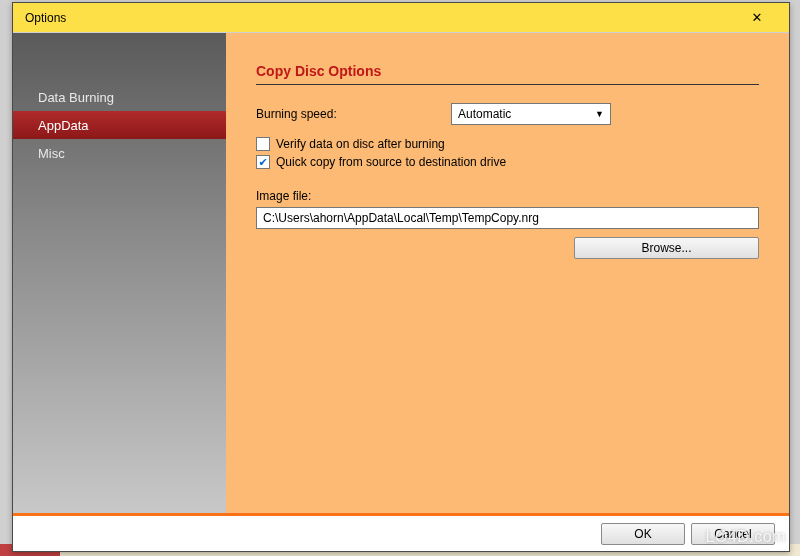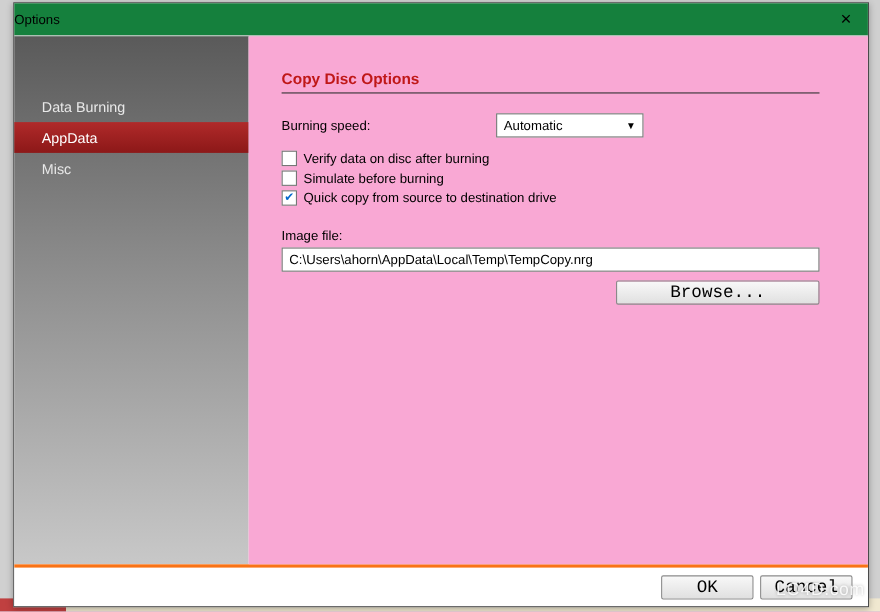--- a/index.html
+++ b/index.html
@@ -23,25 +23,25 @@
       right: 10px;
       bottom: 4px;
       background: #fff;
       border: 1px solid #4a4a4a;
       box-shadow: 0 2px 6px rgba(0,0,0,0.3);
       display: flex;
       flex-direction: column;
     }
     .titlebar {
       height: 30px;
-      background: #15803d;
+      background: #fde047;
       border-bottom: 1px solid #d0d0d0;
       display: flex;
       align-items: center;
-      padding: 0 0;
+      padding: 0 12px;
     }
     .titlebar-title {
       flex: 1;
       font-size: 12px;
       color: #000;
     }
     .titlebar-close {
       width: 40px;
       height: 28px;
       display: flex;
@@ -82,22 +82,22 @@
       color: #000;
       border-top: 1px solid #fff;
       border-bottom: 1px solid #aaa;
     }
     .sidebar-item-highlight {
       background: linear-gradient(to bottom, #b02a2a, #8c1818);
       color: #fff;
     }
     .content {
       flex: 1;
-      padding: 30px 44px 20px 30px;
-      background: #f9a8d4;
+      padding: 30px 30px 20px 30px;
+      background: #fdba74;
       position: relative;
     }
     .section-title {
       color: #c01818;
       font-weight: bold;
       font-size: 14px;
       margin-bottom: 5px;
     }
     .title-underline {
       border-bottom: 1px solid #333;
@@ -106,21 +106,21 @@
     .form-row {
       display: flex;
       align-items: center;
       margin-bottom: 12px;
     }
     .form-label {
       flex: 0 0 195px;
       font-size: 12px;
     }
     .dropdown {
-      width: 134px;
+      width: 160px;
       height: 22px;
       border: 1px solid #767676;
       background: #fff;
       display: flex;
       align-items: center;
       padding: 0 6px;
       position: relative;
       cursor: pointer;
     }
     .dropdown-value {
@@ -175,26 +175,26 @@
       display: flex;
       justify-content: flex-end;
       margin-top: 8px;
     }
     .btn {
       height: 22px;
       padding: 0 10px;
       background: linear-gradient(to bottom, #f8f8f8, #e0e0e0);
       border: 1px solid #8a8a8a;
       border-radius: 2px;
-      font-size: 16px;
+      font-size: 12px;
       cursor: pointer;
       display: inline-flex;
       align-items: center;
       justify-content: center;
-      font-family: Liberation Mono, monospace;
+      font-family: Liberation Sans, sans-serif;
     }
     .btn-browse {
       width: 185px;
     }
     .footer {
       height: 38px;
       border-top: 3px solid #f97316;
       display: flex;
       justify-content: flex-end;
       align-items: center;
@@ -262,24 +262,20 @@
             <span class="dropdown-value">Automatic</span>
             <span class="dropdown-arrow">▼</span>
           </div>
         </div>
 
         <div class="checkbox-row">
           <span class="checkbox"></span>
           <span class="checkbox-label">Verify data on disc after burning</span>
         </div>
         <div class="checkbox-row">
-          <span class="checkbox"></span>
-          <span class="checkbox-label">Simulate before burning</span>
-        </div>
-        <div class="checkbox-row">
           <span class="checkbox checked"></span>
           <span class="checkbox-label">Quick copy from source to destination drive</span>
         </div>
 
         <div class="image-section">
           <div class="image-label">Image file:</div>
           <input class="text-input" type="text" value="C:\Users\ahorn\AppData\Local\Temp\TempCopy.nrg" style="">
           <div class="browse-row">
             <button class="btn btn-browse">Browse...</button>
           </div>

